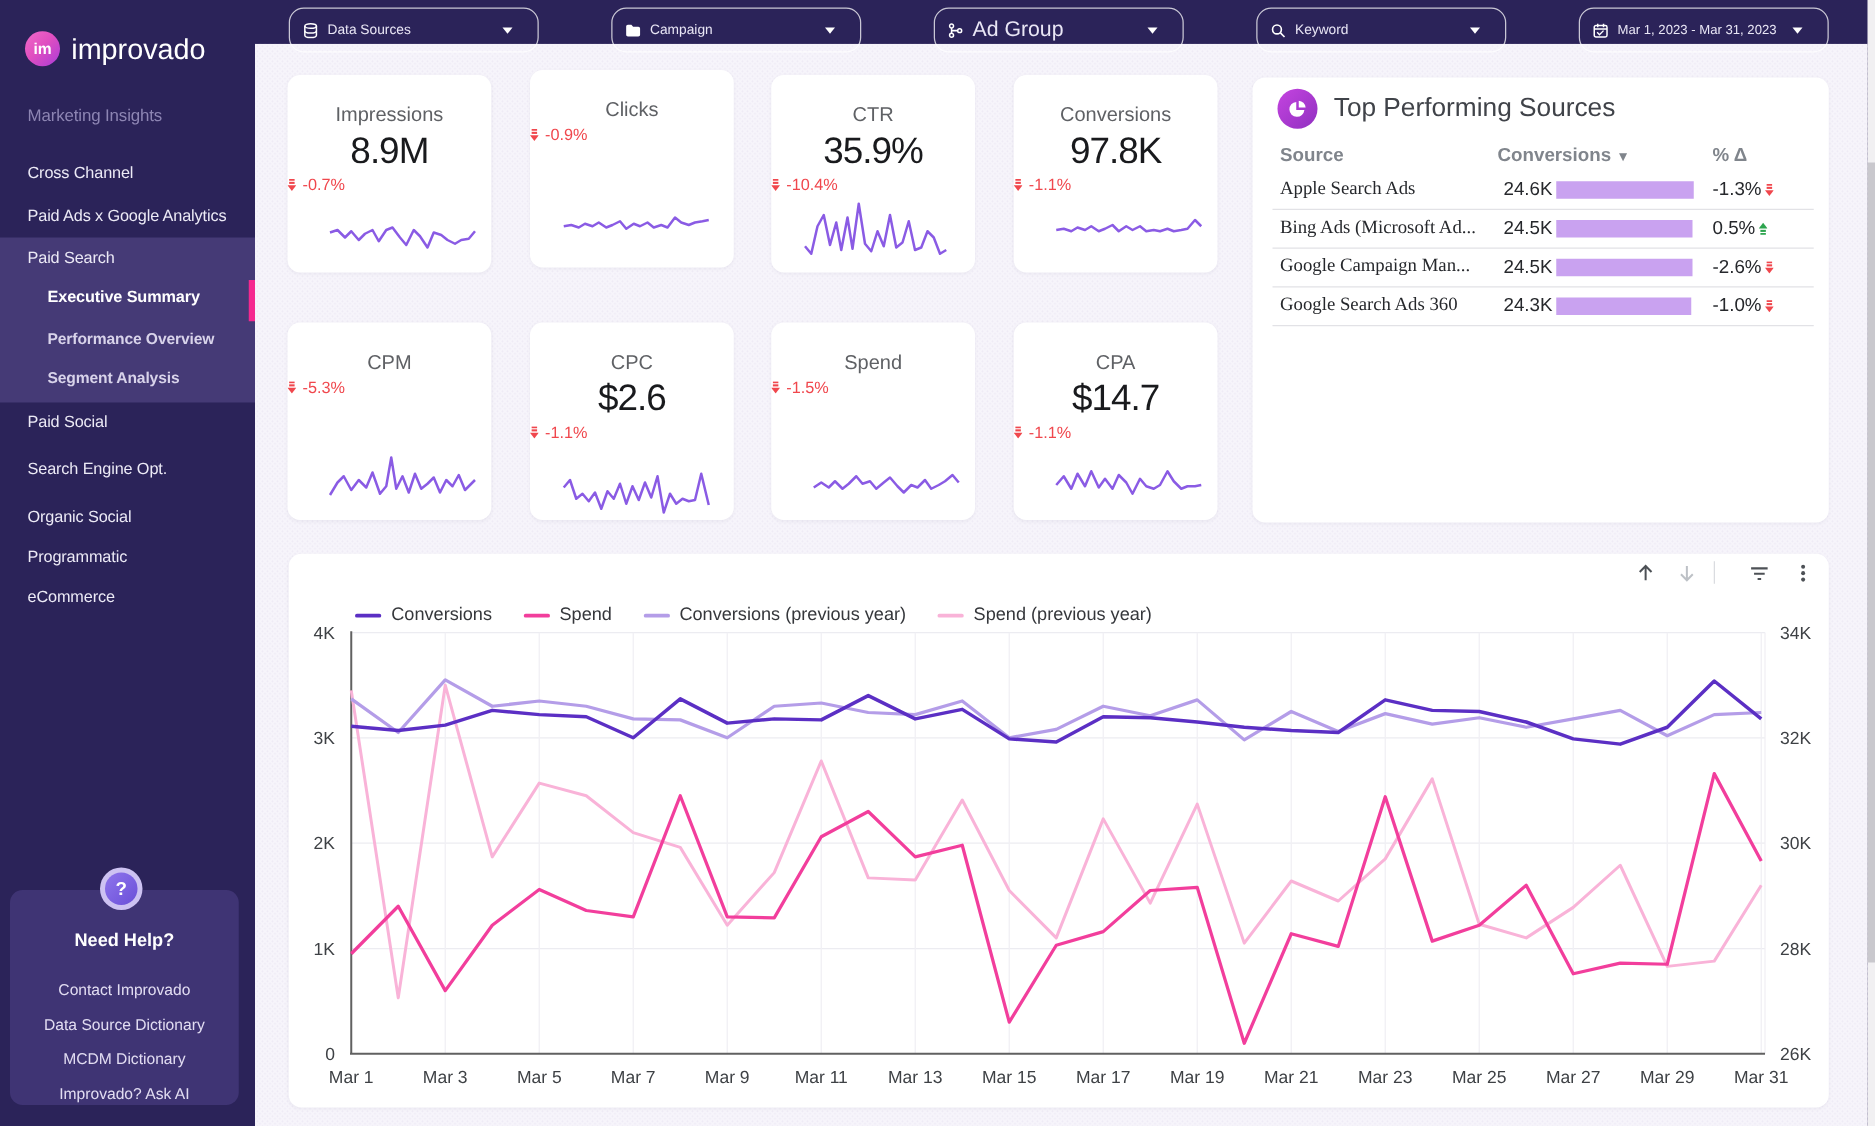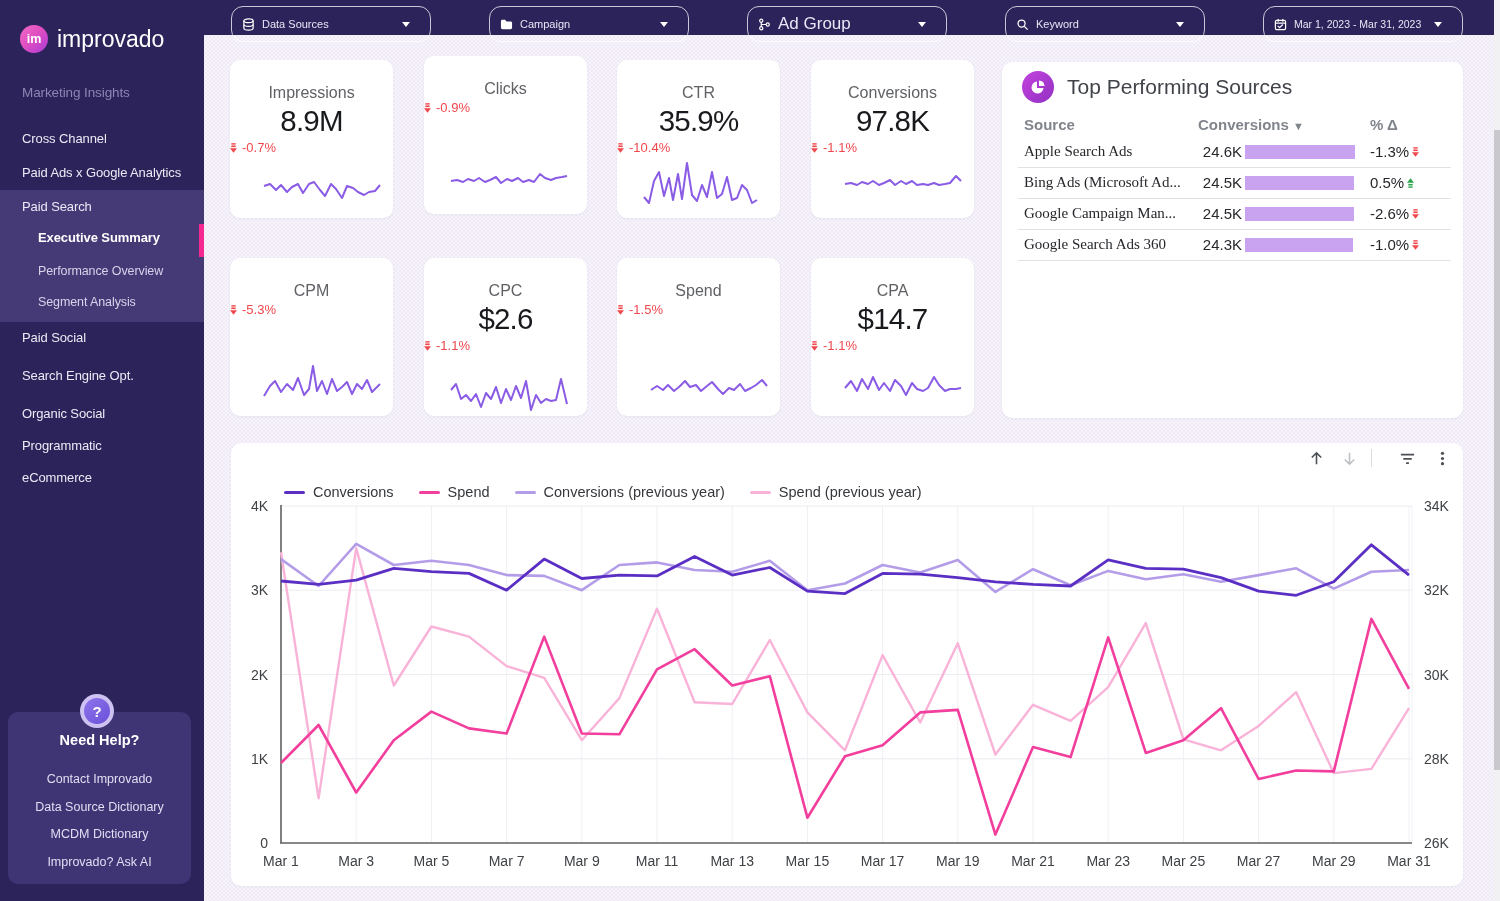--- a/index.html
+++ b/index.html
@@ -20,28 +20,28 @@
 .kt { margin-top:24px; font-size:16px; color:#5f6165; }
 .kv { margin-top:2px; font-size:29.5px; color:#191a1d; letter-spacing:-0.8px; }
 .kc { margin-top:2px; font-size:13px; color:#f0474d; display:flex; align-items:center; justify-content:flex-start; gap:5px; }
 
 .logo { position:absolute; left:20px; top:25px; display:flex; align-items:center; z-index:6; }
 .logoc { width:28px; height:28px; border-radius:50%; background:linear-gradient(135deg,#f06ac8 0%,#e14fc0 45%,#a93bd8 100%);
   display:flex; align-items:center; justify-content:center; color:#fff; font-size:12.5px; font-weight:700; }
 .logot { color:#fff; font-size:23px; margin-left:9px; font-weight:400; letter-spacing:0px; }
 .nitem { position:absolute; left:22px; width:182px; z-index:6; color:#eceaf6; font-size:13px; letter-spacing:-0.1px; transform:translateY(-50%); }
 .sect { position:absolute; left:0; top:190px; width:204px; height:132px; background:#453a76; z-index:5; }
-.sub { left:38px; font-size:12.5px; color:#d8d3ea; }
+.sub { left:38px; font-size:12.5px; color:#d8d3ea;font-weight:bold; }
 .nactive { left:38px; font-weight:700; color:#fff; }
 .abar { position:absolute; left:199px; top:224px; width:5px; height:33px; background:#f5288f; z-index:7; }
 .help { position:absolute; left:8px; top:712px; width:183px; height:172px; background:#3f3474; border-radius:10px; z-index:6; text-align:center; color:#e9e6f5; }
 .helpq { position:absolute; left:80px; top:694px; width:34px; height:34px; border-radius:50%;
   background:#cdc2f2; display:flex; align-items:center; justify-content:center; z-index:7; }
 .helpq > div { width:26px; height:26px; border-radius:50%; background:linear-gradient(135deg,#8f75ec,#6a4fd8); color:#fff; font-size:15px; font-weight:700; display:flex; align-items:center; justify-content:center; }
-.ht { margin-top:20px; font-size:14.5px; font-weight:700; color:#fff; }
+.ht { margin-top:33px; font-size:14.5px; font-weight:700; color:#fff; }
 .hl { margin-top:13.5px; font-size:12.5px; color:#e2ddf2; }
 .ht + .hl { margin-top:24px; }
 
 #tps { left:1002px; top:62px; width:461px; height:356px; }
 .tpsh { position:absolute; left:20px; top:9px; display:flex; align-items:center; }
 .tpsc { width:32px; height:32px; border-radius:50%; background:linear-gradient(135deg,#c544e0,#9030c0); display:flex; align-items:center; justify-content:center; }
 .tpst { margin-left:13px; font-size:21px; color:#404349; }
 .thead { position:absolute; top:54px; width:100%; font-size:15px; color:#80858c; font-weight:700; }
 .thead .c1 { position:absolute; left:22px; } .thead .c2 { position:absolute; left:196px; } .thead .c3 { position:absolute; left:368px; }
 .trow { position:absolute; width:100%; height:31px; font-size:15px; color:#26282c; }

